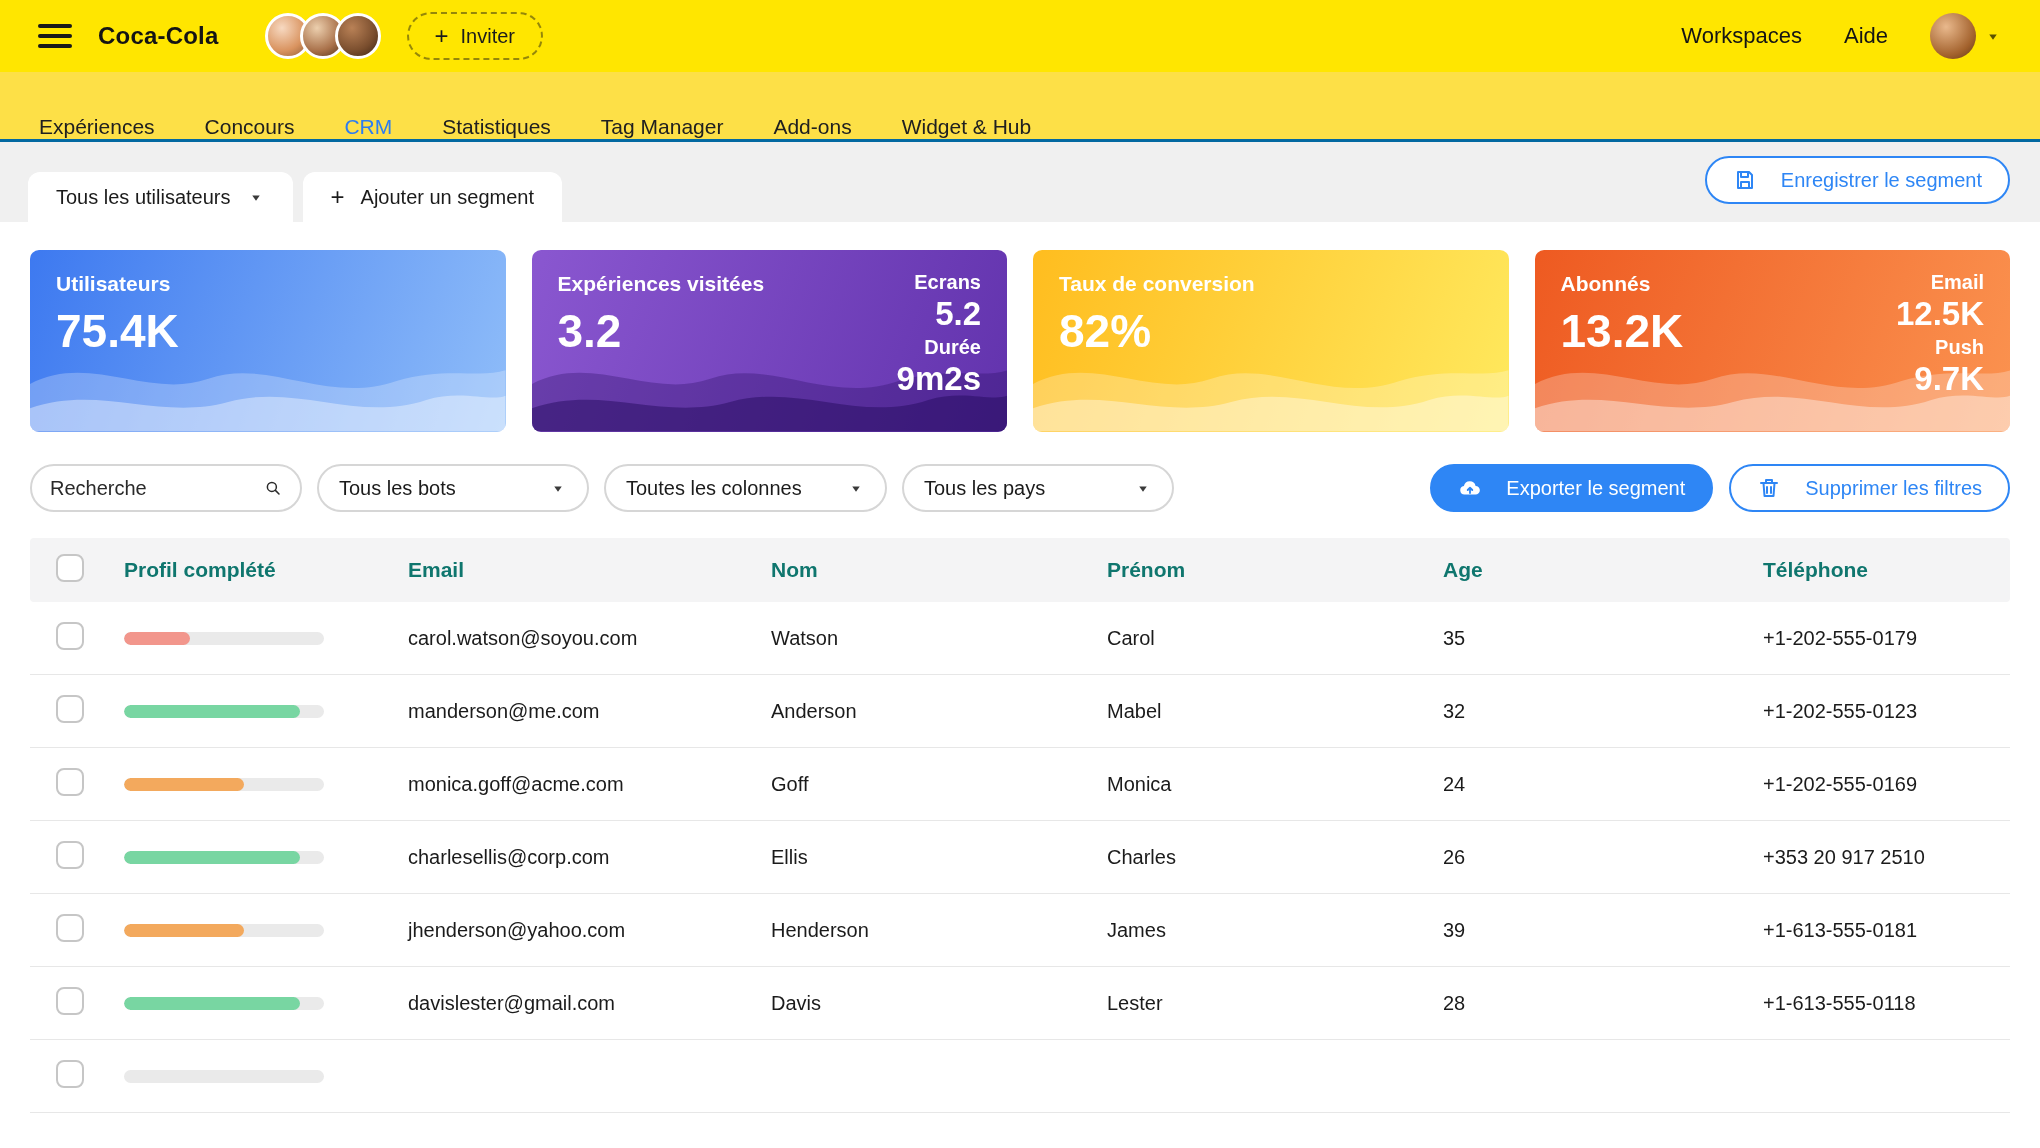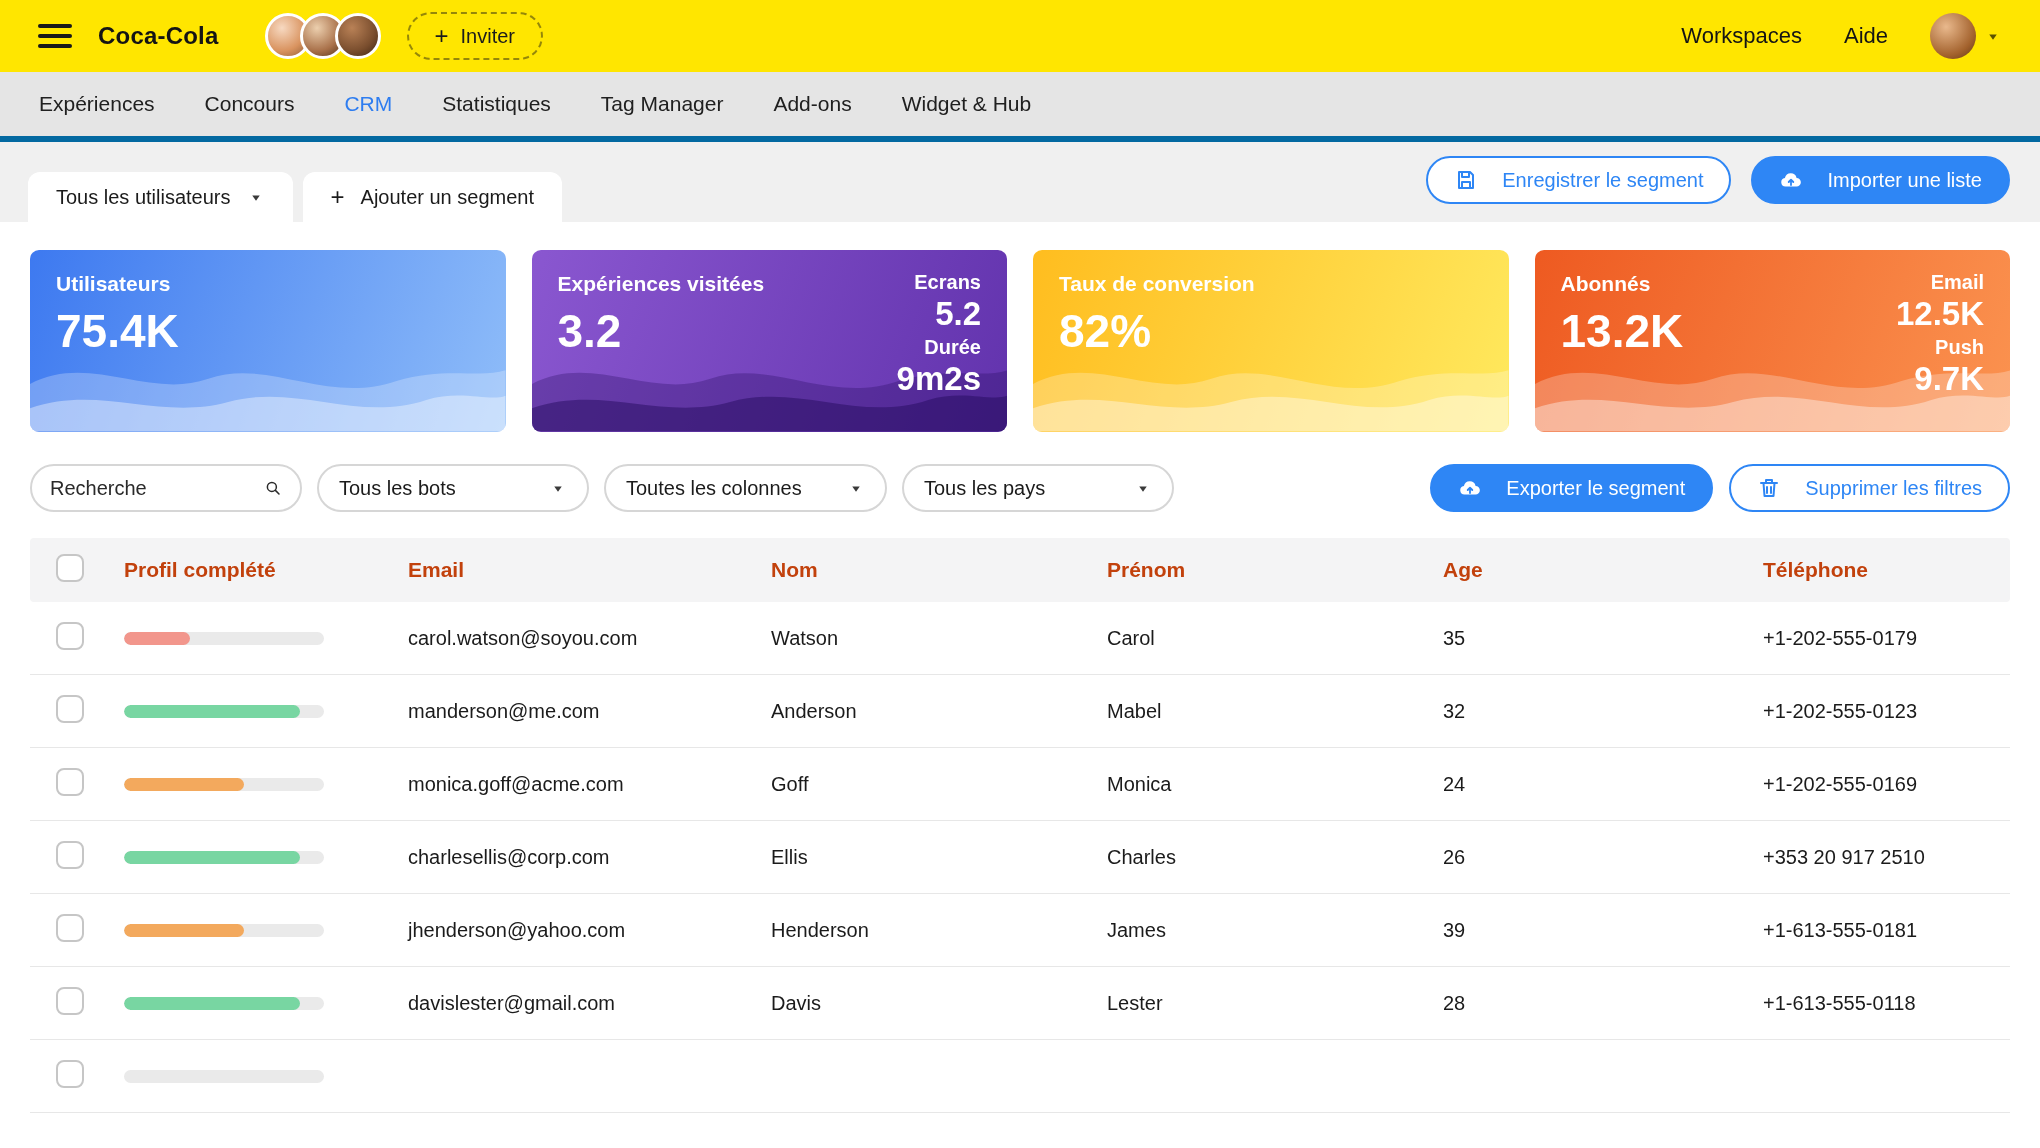--- a/index.html
+++ b/index.html
@@ -25,22 +25,22 @@
                 font-size:20px; color:#1c1c1c; cursor:pointer; font-family:inherit; }
   .plus { font-size:24px; line-height:1; font-weight:400; }
   .topbar-right { margin-left:auto; display:flex; align-items:center; gap:42px;
                   font-size:22px; font-weight:500; color:#141414; }
   .topbar-right > span { cursor:pointer; }
   .profile { display:flex; align-items:center; gap:8px; cursor:pointer; }
   .icon { width:24px; height:24px; flex:none; }
   .icon-sm { width:18px; height:18px; flex:none; }
 
   
-  .nav { height:70px; display:flex; align-items:center; padding:0 14px;
-         background:#e5e5e5; border-bottom:6px solid #0369a1; }
+  .nav { height:70px; display:flex; align-items:flex-end; padding:0 14px;
+         background:#fde047; border-bottom:3px solid #0369a1; }
   .nav-tab { padding:0 25px; font-size:21px; font-weight:500; color:#202020; cursor:pointer; }
   .nav-tab.active { color:#2e7df0; }
 
   
   .segment-bar { height:80px; background:#f0f0f0; display:flex; align-items:flex-end;
                  padding:0 28px; position:relative; }
   .segment-tab { height:50px; background:#fff; border-radius:12px 12px 0 0;
                  display:flex; align-items:center; gap:16px; padding:0 28px;
                  font-size:20px; color:#1b1b1b; margin-right:10px; cursor:pointer; }
   .segment-actions { position:absolute; right:30px; top:14px; display:flex; gap:20px; }
@@ -76,21 +76,21 @@
               display:flex; align-items:center; justify-content:space-between;
               padding:0 20px; font-size:20px; color:#1b1b1b; cursor:pointer; }
   .dd-0 { width:270px; } .dd-1 { width:272px; } .dd-2 { width:283px; } .dd-3 { width:272px; }
   .filter-actions { margin-left:auto; display:flex; gap:16px; }
 
   
   .table { margin:0 30px; }
   .grid-row { display:grid; grid-template-columns:94px 284px 363px 336px 336px 320px 1fr;
               align-items:center; }
   .thead { background:#f4f4f5; height:64px; font-weight:700; font-size:21px;
-           color:#c2410c; border-radius:4px; }
+           color:#0f766e; border-radius:4px; }
   .trow { height:73px; border-bottom:1px solid #e7e7e7; font-size:20px; background:#fff; }
   .checkbox { width:28px; height:28px; border:2px solid #c6c6c6; border-radius:8px;
               background:#fff; margin-left:26px; display:inline-block; cursor:pointer; }
   .progress-track { width:200px; height:13px; background:#eaeaea; border-radius:7px;
                     overflow:hidden; display:block; }
   .progress-fill { height:100%; border-radius:7px; display:block; }
 </style>
 </head>
 <body>
 
@@ -160,27 +160,20 @@
       <span>Ajouter un segment</span>
     </div>
     <div class="segment-actions">
       <button class="btn btn-outline">
         <svg class="icon" viewBox="0 0 24 24" fill="none" stroke="#2e86f5" stroke-width="2" stroke-linejoin="round">
           <path d="M5 4h11l3 3v13H5z"></path>
             <path d="M8 4v5h7V4"></path>
             <path d="M8 20v-6h8v6"></path>
         </svg>
         <span>Enregistrer le segment</span>
-      </button>
-      <button class="btn btn-primary">
-        <svg class="icon" viewBox="0 0 24 24">
-          <path d="M6.5 18.5a4.3 4.3 0 0 1-.6-8.55A6 6 0 0 1 17.6 9.9a4 4 0 0 1-.1 8.6h-11z" fill="#ffffff"></path>
-          <path d="M12 17v-5M9.7 14l2.3-2.3L14.3 14" stroke="#2e86f5" stroke-width="1.8" fill="none" stroke-linecap="round" stroke-linejoin="round"></path>
-        </svg>
-        <span>Importer une liste</span>
       </button>
     </div>
   </div>
 
   <section class="stats">
       <div class="card" style="background: linear-gradient(110deg, rgb(61, 121, 240) 0%, rgb(143, 189, 249) 100%);">
     <div class="card-title">Utilisateurs</div>
     <div class="card-value">75.4K</div>
     <div class="card-extras"></div>
     <svg class="waves" viewBox="0 0 480 100" preserveAspectRatio="none">

